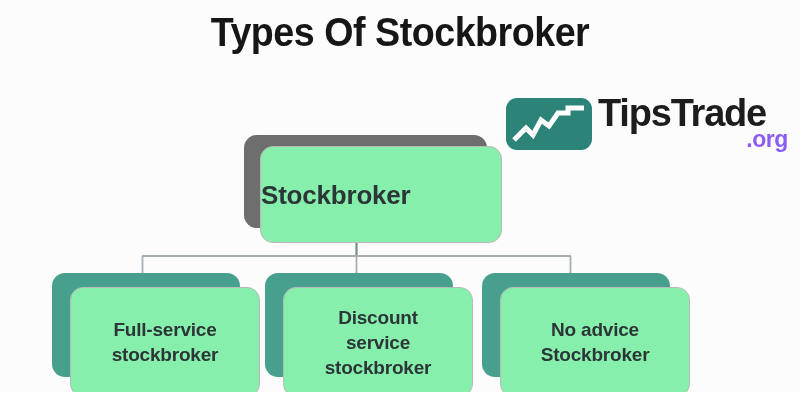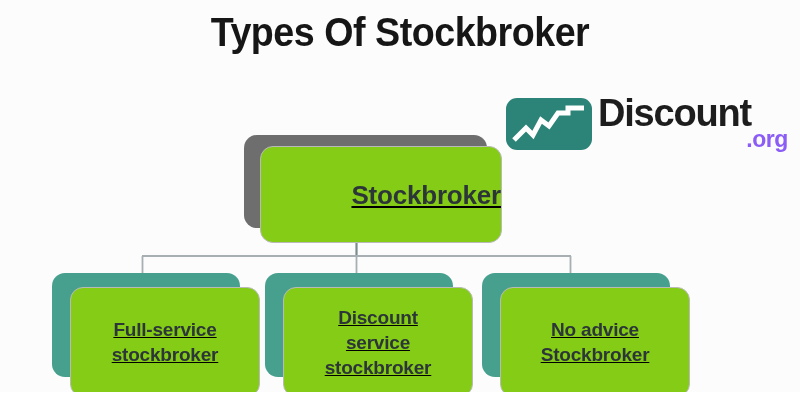--- a/index.html
+++ b/index.html
@@ -102,29 +102,28 @@
     position: absolute;
   }
   .node .shadow-card {
     position: absolute;
     left: 0;
     top: 0;
     border-radius: 13px;
   }
   .node .front-card {
     position: absolute;
-    background: #84cc16;
+    background: #86efac;
     border: 1.6px solid #b9b9b9;
     border-radius: 13px;
     box-sizing: border-box;
     display: flex;
     align-items: center;
-    justify-content: flex-end;
+    justify-content: flex-start;
     text-align: center;
-    text-decoration: underline;
   }
   .node .front-card .label {
     font-weight: 700;
     color: #2c3638;
     letter-spacing: -0.2px;
   }
 
   
   #node-root {
     left: 244px;
@@ -178,21 +177,21 @@
 
   <div id="page-title">Types Of Stockbroker</div>
 
   <div id="logo">
     <div id="logo-mark">
       <svg viewBox="0 0 86 52" xmlns="http://www.w3.org/2000/svg">
         <path d="M8 42 L20 30 L27 37 L35 22 L43 28 L52 15 L62 15 L62 10 L78 10" fill="none" stroke="#ffffff" stroke-width="5" stroke-linejoin="miter" stroke-linecap="butt"></path>
       </svg>
     </div>
     <div id="logo-wordmark">
-      <div id="logo-word">Discount</div>
+      <div id="logo-word">TipsTrade</div>
       <div id="logo-tld">.org</div>
     </div>
   </div>
 
   <svg id="connectors" viewBox="0 0 800 400" xmlns="http://www.w3.org/2000/svg">
 
     <line x1="356.5" y1="242" x2="356.5" y2="256" stroke="#7c8b8d" stroke-width="2.2"></line>
 
     <line x1="142" y1="256" x2="571" y2="256" stroke="#a7afb2" stroke-width="1.8"></line>
 

